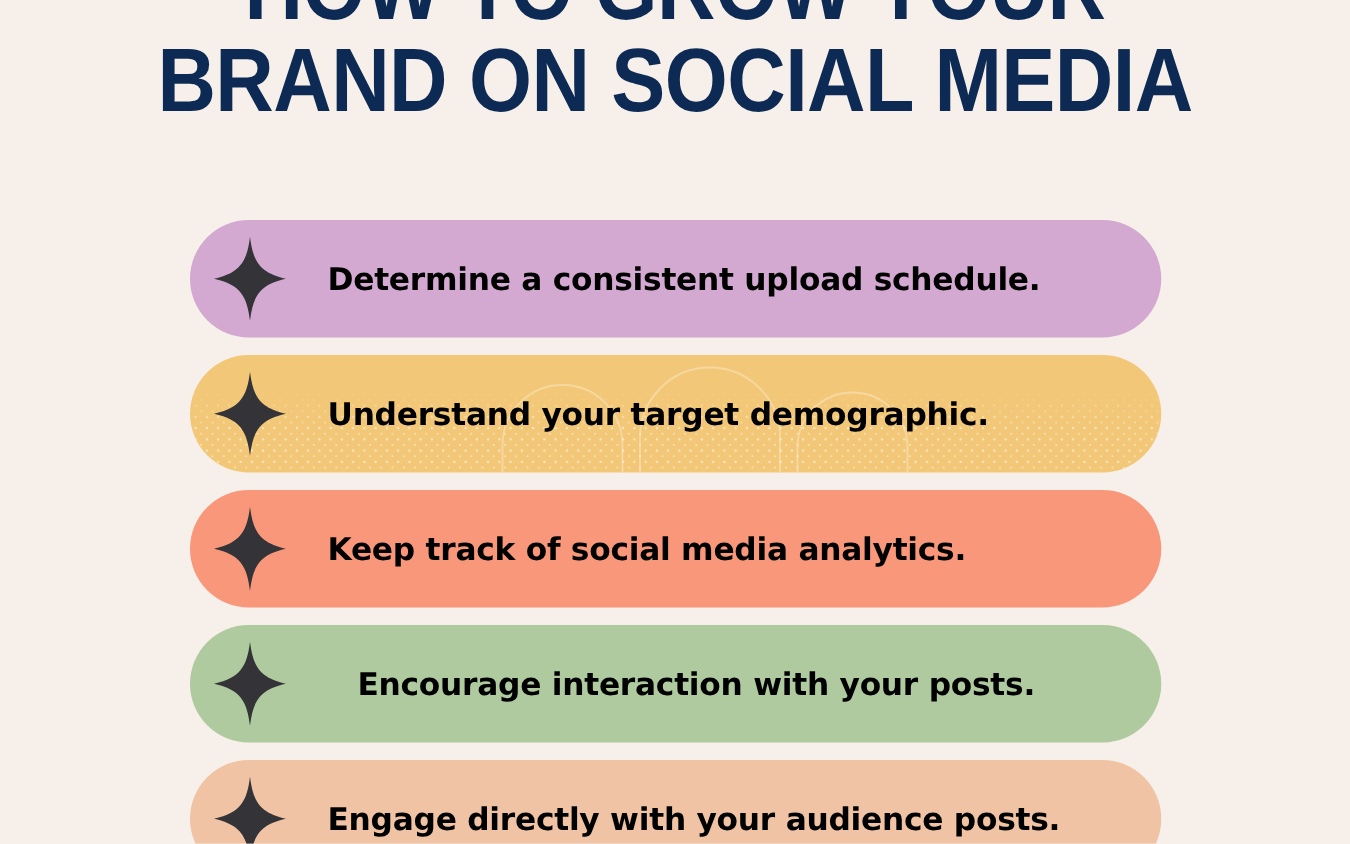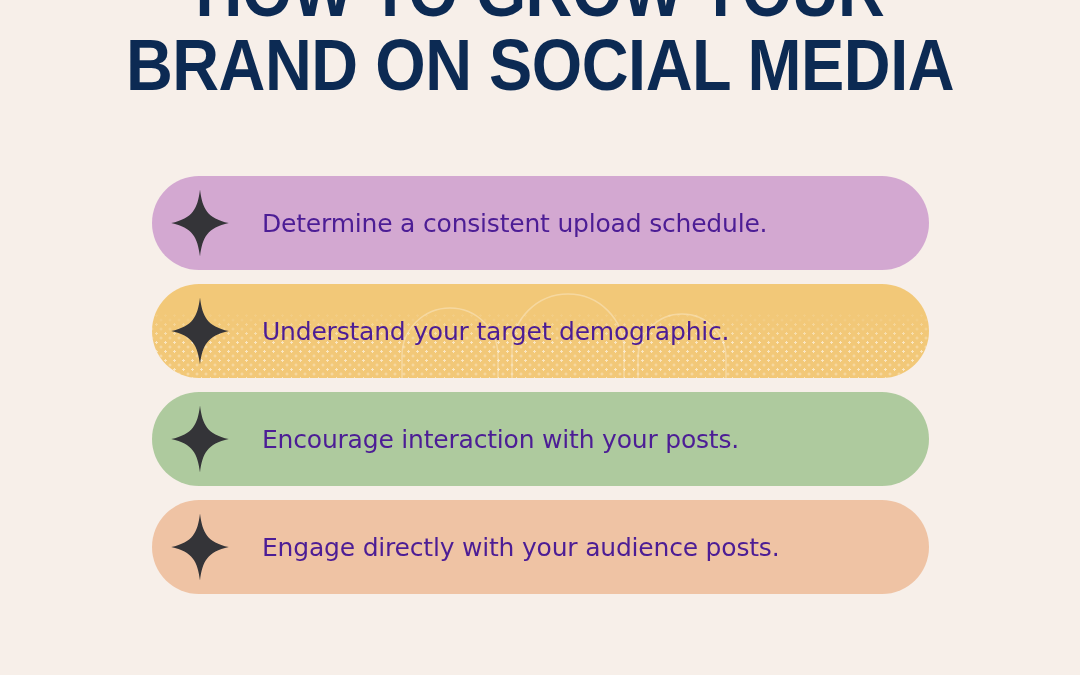--- a/index.html
+++ b/index.html
@@ -95,24 +95,24 @@
   .sparkle-icon svg {
     display: block;
     width: 100%;
     height: 100%;
   }
   .pill-label {
     position: relative;
     z-index: 2;
     margin-left: 32px;
     font-family: "DejaVu Sans", "Liberation Sans", sans-serif;
-    font-weight: normal;
+    font-weight: bold;
     font-size: 25px;
     letter-spacing: -0.2px;
-    color: #4c1d95;
+    color: #000000;
     white-space: nowrap;
   }
 </style>
 </head>
 <body style="background: rgb(247, 239, 233);">
 
 <div id="poster" style="background: rgb(247, 239, 233);">
 
   <div class="title-block">
     <span class="title-line" style="color: rgb(12, 42, 83);">HOW TO GROW YOUR</span>
@@ -145,21 +145,37 @@
               <path d="M486 110 L486 74 A44 44 0 0 1 574 74 L574 110"></path>
             </g>
           </svg></div>
         <span class="sparkle-icon">
           <svg viewBox="0 0 100 116" xmlns="http://www.w3.org/2000/svg">
             <path d="M50 2 C54 34 62 50 98 58 C62 66 54 82 50 114 C46 82 38 66 2 58 C38 50 46 34 50 2 Z" fill="#343438"></path>
           </svg>
         </span>
         <span class="pill-label">Understand your target demographic.</span>
       </div>
-      <div class="pill" style="background: rgb(174, 202, 158);">
+      <div class="pill" style="background: rgb(248, 151, 122);">
+        <div class="pill-texture"></div>
+        <div class="pill-arches"><svg width="777" height="94" viewBox="0 0 777 94" preserveAspectRatio="none">
+            <g fill="none" stroke="rgba(255,255,255,0.30)" stroke-width="1.5">
+              <path d="M250 110 L250 72 A48 48 0 0 1 346 72 L346 110"></path>
+              <path d="M360 110 L360 66 A56 56 0 0 1 472 66 L472 110"></path>
+              <path d="M486 110 L486 74 A44 44 0 0 1 574 74 L574 110"></path>
+            </g>
+          </svg></div>
+        <span class="sparkle-icon">
+          <svg viewBox="0 0 100 116" xmlns="http://www.w3.org/2000/svg">
+            <path d="M50 2 C54 34 62 50 98 58 C62 66 54 82 50 114 C46 82 38 66 2 58 C38 50 46 34 50 2 Z" fill="#343438"></path>
+          </svg>
+        </span>
+        <span class="pill-label">Keep track of social media analytics.</span>
+      </div>
+      <div class="pill" style="background: rgb(174, 202, 158); gap: 24px;">
         <div class="pill-texture"></div>
         <div class="pill-arches"><svg width="777" height="94" viewBox="0 0 777 94" preserveAspectRatio="none">
             <g fill="none" stroke="rgba(255,255,255,0.30)" stroke-width="1.5">
               <path d="M250 110 L250 72 A48 48 0 0 1 346 72 L346 110"></path>
               <path d="M360 110 L360 66 A56 56 0 0 1 472 66 L472 110"></path>
               <path d="M486 110 L486 74 A44 44 0 0 1 574 74 L574 110"></path>
             </g>
           </svg></div>
         <span class="sparkle-icon">
           <svg viewBox="0 0 100 116" xmlns="http://www.w3.org/2000/svg">

